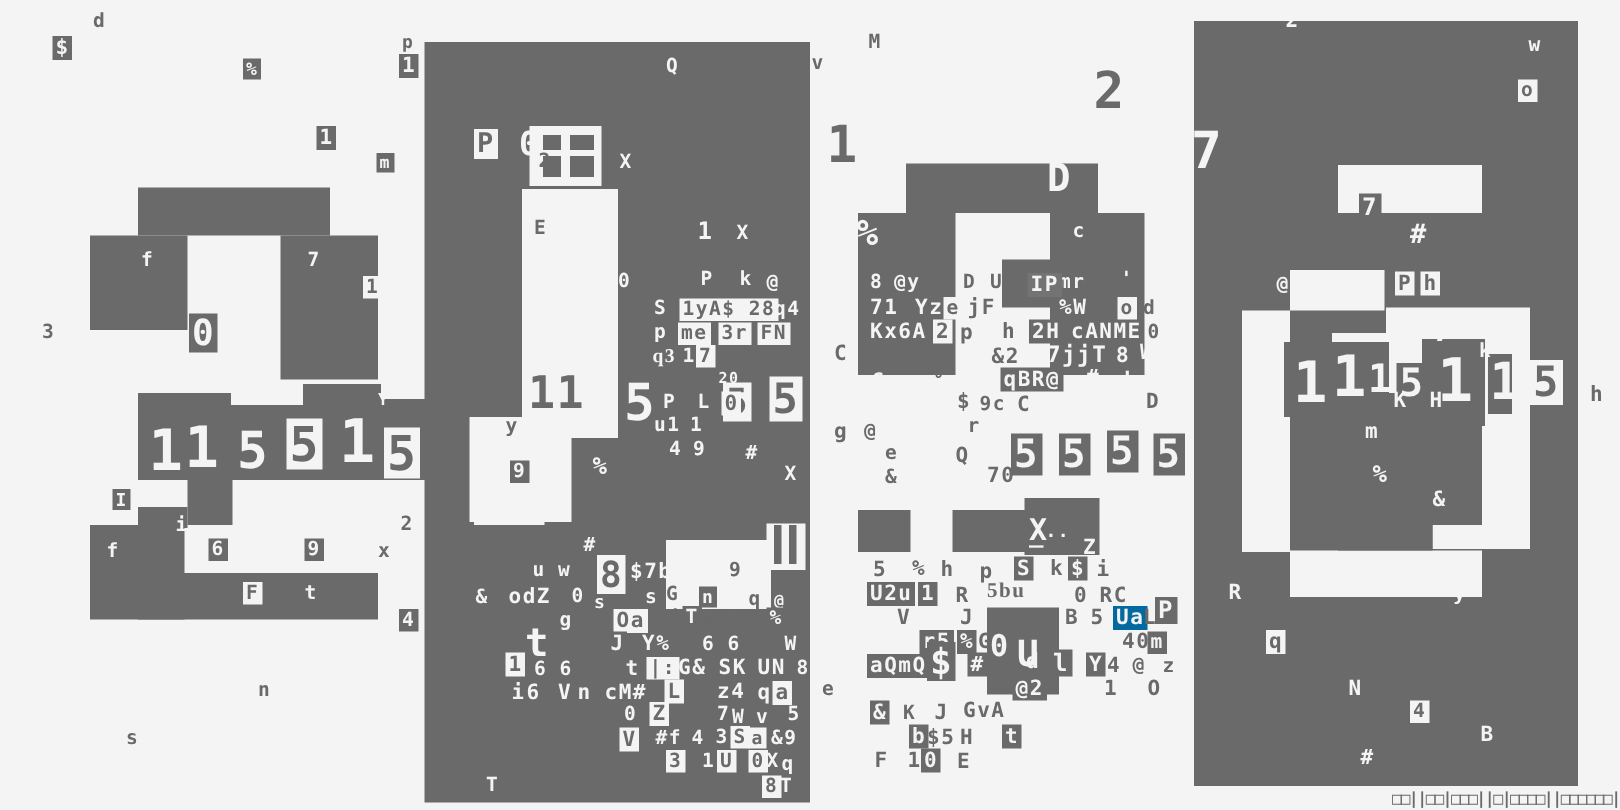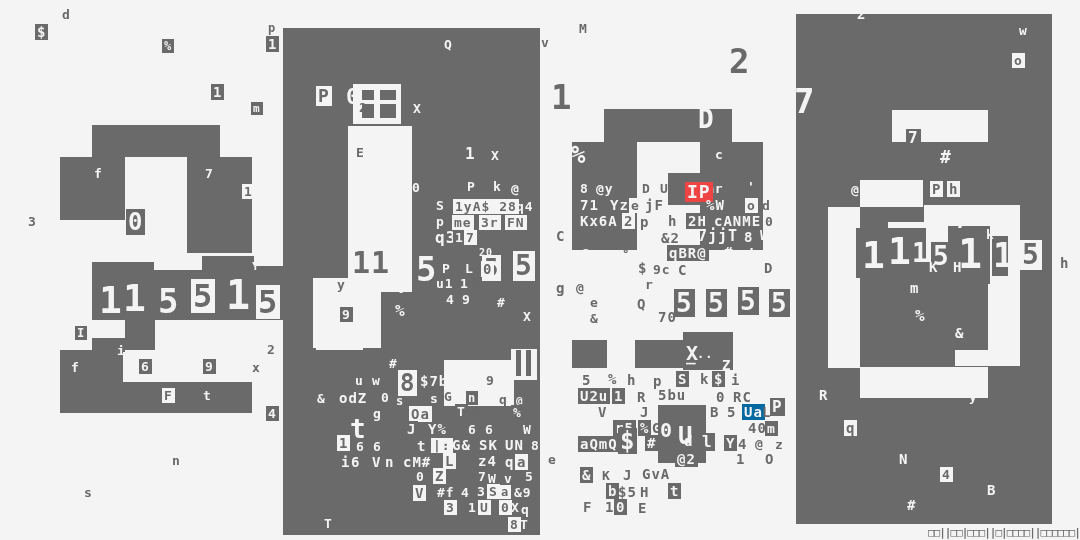--- a/index.html
+++ b/index.html
@@ -104,21 +104,21 @@
     <span class="glyph" style="left: 467px; top: 180px; font-size: 13px; color: rgb(244, 244, 244);">P</span>
     <span class="glyph" style="left: 493px; top: 180px; font-size: 13px; color: rgb(244, 244, 244);">k</span>
     <span class="glyph chip" style="left: 509px; top: 181px; font-size: 13px; color: rgb(244, 244, 244); background: rgb(106, 106, 106);">@</span>
     <span class="glyph" style="left: 436px; top: 199px; font-size: 13px; color: rgb(244, 244, 244);">S</span>
     <span class="glyph chip" style="left: 453px; top: 199px; font-size: 13px; color: rgb(106, 106, 106); background: rgb(244, 244, 244);">1yA$ 28</span>
     <span class="glyph" style="left: 516px; top: 200px; font-size: 13px; color: rgb(244, 244, 244);">q4</span>
     <span class="glyph" style="left: 436px; top: 215px; font-size: 13px; color: rgb(244, 244, 244);">p</span>
     <span class="glyph chip" style="left: 452px; top: 215px; font-size: 13px; color: rgb(106, 106, 106); background: rgb(244, 244, 244);">me</span>
     <span class="glyph chip" style="left: 479px; top: 215px; font-size: 13px; color: rgb(106, 106, 106); background: rgb(244, 244, 244);">3r</span>
     <span class="glyph chip" style="left: 505px; top: 215px; font-size: 13px; color: rgb(106, 106, 106); background: rgb(244, 244, 244);">FN</span>
-    <span class="glyph" style="left: 435px; top: 230px; font-size: 16px; color: rgb(244, 244, 244);">q3</span>
+    <span class="glyph" style="left: 435px; top: 230px; font-size: 13px; color: rgb(244, 244, 244); font-family: Liberation Serif, serif;">q3</span>
     <span class="glyph chip" style="left: 453px; top: 230px; font-size: 13px; color: rgb(244, 244, 244); background: rgb(106, 106, 106);">1</span>
     <span class="glyph chip" style="left: 464px; top: 230px; font-size: 13px; color: rgb(106, 106, 106); background: rgb(244, 244, 244);">7</span>
     <span class="glyph" style="left: 352px; top: 248px; font-size: 30px; color: rgb(106, 106, 106);">11</span>
     <span class="glyph chip" style="left: 414px; top: 251px; font-size: 34px; color: rgb(244, 244, 244); background: rgb(106, 106, 106);">5</span>
     <span class="glyph" style="left: 479px; top: 248px; font-size: 10px; color: rgb(244, 244, 244);">20</span>
     <span class="glyph chip" style="left: 482px; top: 255px; font-size: 24px; color: rgb(106, 106, 106); background: rgb(244, 244, 244);">5</span>
     <span class="glyph chip" style="left: 440px; top: 261px; font-size: 13px; color: rgb(244, 244, 244); background: rgb(106, 106, 106);">P</span>
     <span class="glyph" style="left: 465px; top: 262px; font-size: 13px; color: rgb(244, 244, 244);">L</span>
     <span class="glyph chip" style="left: 481px; top: 261px; font-size: 14px; color: rgb(106, 106, 106); background: rgb(244, 244, 244);">0</span>
     <span class="glyph chip" style="left: 513px; top: 251px; font-size: 28px; color: rgb(106, 106, 106); background: rgb(244, 244, 244);">5</span>
@@ -212,21 +212,21 @@
     <span class="glyph" style="left: 596px; top: 182px; font-size: 13px; color: rgb(244, 244, 244);">@y</span>
     <span class="glyph" style="left: 642px; top: 182px; font-size: 13px; color: rgb(106, 106, 106);">D</span>
     <span class="glyph" style="left: 660px; top: 182px; font-size: 13px; color: rgb(106, 106, 106);">U</span>
     <span class="glyph chip" style="left: 688px; top: 182px; font-size: 13px; color: rgb(244, 244, 244); background: rgb(106, 106, 106);">f</span>
     <span class="glyph" style="left: 706px; top: 182px; font-size: 13px; color: rgb(244, 244, 244);">mr</span>
     <span class="glyph" style="left: 747px; top: 180px; font-size: 13px; color: rgb(244, 244, 244);">'</span>
     <span class="glyph" style="left: 580px; top: 198px; font-size: 14px; color: rgb(244, 244, 244);">71</span>
     <span class="glyph" style="left: 610px; top: 198px; font-size: 14px; color: rgb(244, 244, 244);">Yz</span>
     <span class="glyph chip" style="left: 629px; top: 198px; font-size: 13px; color: rgb(106, 106, 106); background: rgb(244, 244, 244);">e</span>
     <span class="glyph" style="left: 645px; top: 198px; font-size: 14px; color: rgb(106, 106, 106);">jF</span>
-    <span class="glyph chip" style="left: 685px; top: 182px; font-size: 18px; color: rgb(244, 244, 244); background: #ef4444;">IP</span>
+    <span class="glyph chip" style="left: 685px; top: 182px; font-size: 14px; color: rgb(244, 244, 244); background: #737373;">IP</span>
     <span class="glyph" style="left: 706px; top: 198px; font-size: 14px; color: rgb(244, 244, 244);">%W</span>
     <span class="glyph chip" style="left: 745px; top: 198px; font-size: 13px; color: rgb(106, 106, 106); background: rgb(244, 244, 244);">o</span>
     <span class="glyph" style="left: 762px; top: 199px; font-size: 13px; color: rgb(106, 106, 106);">d</span>
     <span class="glyph" style="left: 580px; top: 214px; font-size: 14px; color: rgb(244, 244, 244);">Kx6A</span>
     <span class="glyph chip" style="left: 622px; top: 213px; font-size: 14px; color: rgb(106, 106, 106); background: rgb(244, 244, 244);">2</span>
     <span class="glyph" style="left: 640px; top: 215px; font-size: 14px; color: rgb(106, 106, 106);">p</span>
     <span class="glyph" style="left: 668px; top: 214px; font-size: 14px; color: rgb(106, 106, 106);">h</span>
     <span class="glyph chip" style="left: 686px; top: 213px; font-size: 14px; color: rgb(244, 244, 244); background: rgb(106, 106, 106);">2H</span>
     <span class="glyph" style="left: 714px; top: 214px; font-size: 14px; color: rgb(244, 244, 244);">cANME</span>
     <span class="glyph" style="left: 765px; top: 215px; font-size: 13px; color: rgb(106, 106, 106);">0</span>
@@ -263,21 +263,21 @@
     <span class="glyph" style="left: 608px; top: 372px; font-size: 14px; color: rgb(106, 106, 106);">%</span>
     <span class="glyph" style="left: 627px; top: 373px; font-size: 14px; color: rgb(106, 106, 106);">h</span>
     <span class="glyph" style="left: 653px; top: 374px; font-size: 14px; color: rgb(106, 106, 106);">p</span>
     <span class="glyph chip" style="left: 676px; top: 371px; font-size: 14px; color: rgb(244, 244, 244); background: rgb(106, 106, 106);">S</span>
     <span class="glyph" style="left: 700px; top: 372px; font-size: 14px; color: rgb(106, 106, 106);">k</span>
     <span class="glyph chip" style="left: 712px; top: 371px; font-size: 14px; color: rgb(244, 244, 244); background: rgb(106, 106, 106);">$</span>
     <span class="glyph" style="left: 731px; top: 373px; font-size: 14px; color: rgb(106, 106, 106);">i</span>
     <span class="glyph chip" style="left: 578px; top: 388px; font-size: 14px; color: rgb(244, 244, 244); background: rgb(106, 106, 106);">U2u</span>
     <span class="glyph chip" style="left: 612px; top: 388px; font-size: 14px; color: rgb(244, 244, 244); background: rgb(106, 106, 106);">1</span>
     <span class="glyph" style="left: 637px; top: 390px; font-size: 14px; color: rgb(106, 106, 106);">R</span>
-    <span class="glyph" style="left: 658px; top: 388px; font-size: 14px; color: rgb(106, 106, 106);">5bu</span>
+    <span class="glyph" style="left: 658px; top: 388px; font-size: 14px; color: rgb(106, 106, 106); font-family: Liberation Serif, serif;">5bu</span>
     <span class="glyph" style="left: 716px; top: 390px; font-size: 14px; color: rgb(106, 106, 106);">0</span>
     <span class="glyph" style="left: 733px; top: 390px; font-size: 14px; color: rgb(106, 106, 106);">RC</span>
     <span class="glyph" style="left: 598px; top: 405px; font-size: 14px; color: rgb(106, 106, 106);">V</span>
     <span class="glyph" style="left: 640px; top: 405px; font-size: 14px; color: rgb(106, 106, 106);">J</span>
     <span class="glyph" style="left: 710px; top: 405px; font-size: 14px; color: rgb(106, 106, 106);">B</span>
     <span class="glyph" style="left: 727px; top: 405px; font-size: 14px; color: rgb(106, 106, 106);">5</span>
     <span class="glyph chip" style="left: 742px; top: 404px; font-size: 14px; color: rgb(244, 244, 244); background: #0369a1;">Ua</span>
     <span class="glyph" style="left: 762px; top: 405px; font-size: 14px; color: rgb(106, 106, 106);">L</span>
     <span class="glyph chip" style="left: 770px; top: 398px; font-size: 16px; color: rgb(244, 244, 244); background: rgb(106, 106, 106);">P</span>
     <span class="glyph chip" style="left: 613px; top: 420px; font-size: 14px; color: rgb(244, 244, 244); background: rgb(106, 106, 106);">r5</span>

